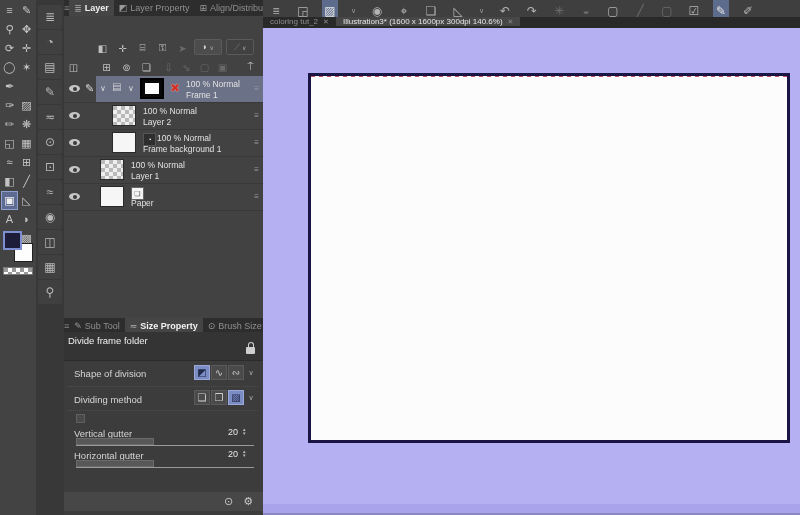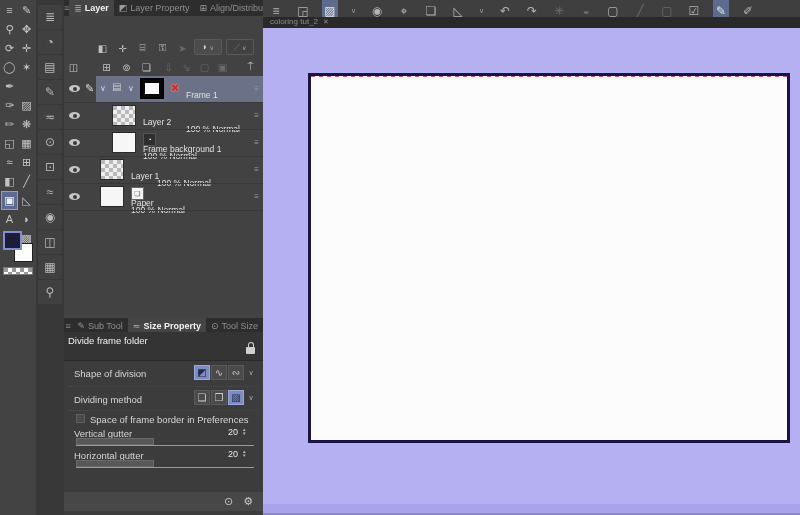--- a/index.html
+++ b/index.html
@@ -54,21 +54,21 @@
   .lrow{position:relative;height:26px;border-bottom:1px solid #383838;}
   .lrow .hl{position:absolute;left:32px;top:0;right:0;bottom:0;background:#6b7287;}
   .eye{position:absolute;left:5px;top:9px;width:11px;height:7px;border-radius:50%;background:#c6c6c6;}
   .eye::after{content:"";position:absolute;left:3.5px;top:1.5px;width:4px;height:4px;border-radius:50%;background:#3a3a3a;}
   .edit-mark{position:absolute;left:21px;top:6px;color:#d8d8d8;font-size:11px;}
   .thumb{position:absolute;top:2px;width:24px;height:21px;box-sizing:border-box;border:1px solid #2a2a2a;}
   .thumb.checker{background:repeating-conic-gradient(#efefef 0% 25%,#b9b9b9 0% 50%) 0 0/8px 8px;}
   .thumb.white{background:#f6f6f6;}
   .thumb.frame{background:#080808;border:2px solid #000;}
   .thumb.frame::after{content:"";position:absolute;left:3px;top:3px;right:3px;bottom:3px;background:#fdfdfd;}
-  .linfo{position:absolute;top:3px;font-size:8.5px;color:#e2e2e2;white-space:nowrap;margin-top:45px;}
+  .linfo{position:absolute;top:3px;font-size:8.5px;color:#e2e2e2;white-space:nowrap;}
   .lname{position:absolute;top:14px;font-size:8.5px;color:#e2e2e2;white-space:nowrap;}
   .lmenu{position:absolute;right:4px;top:8px;color:#9a9aa6;font-size:8px;}
   .chk{position:absolute;top:8px;color:#d9d9d9;font-size:8px;}
   .fico{position:absolute;top:5px;color:#cfcfcf;font-size:10px;}
   .redx{position:absolute;top:5px;color:#d03026;font-size:12px;font-weight:bold;text-shadow:0 0 1px #fff;}
   .badge{position:absolute;width:11px;height:11px;background:#2e2e2e;border:1px solid #555;color:#eee;
          font-size:7px;display:flex;align-items:center;justify-content:center;}
   .badge.paper{background:#f4f4f4;border:1px solid #666;color:#555;}
   
   .tool-prop{left:64px;top:318px;width:199px;height:197px;background:#3c3c3c;}
@@ -378,21 +378,21 @@
       <span class="ptab">
         <span class="ticon">✎</span>
         <span>Sub Tool</span>
       </span>
       <span class="ptab active">
         <span class="ticon">≂</span>
         <span>Size Property</span>
       </span>
       <span class="ptab">
         <span class="ticon">⊙</span>
-        <span>Tool Size</span>
+        <span>Brush Size</span>
       </span>
     </div>
 
     <div class="tp-title">
       <span class="t">Divide frame folder</span>
       <span class="lock"></span>
     </div>
 
     <span class="tp-row-label" style="top:50px">Shape of division</span>
     <div class="tile-group" style="left:130px;top:47px">
@@ -430,21 +430,20 @@
           <i style="font-style:normal">▨</i>
         </span>
 
         <span class="tile chev">
           <i style="font-style:normal">∨</i>
         </span>
       </div>
     <span class="tp-sep" style="top:92px"></span>
 
     <span class="tp-check" style="top:96px"></span>
-    <span class="tp-row-label" style="left:26px;top:96px">Space of frame border in Preferences</span>
 
     <span class="tp-row-label" style="top:110px">Vertical gutter</span>
     <div class="gslider" style="top:120px">
       <span class="base"></span>
       <span class="fill"></span>
     </div>
     <span class="gval" style="left:164px;top:109px">20</span>
     <span class="stepper" style="position:absolute;left:178px;top:110px">
         <span>▲</span>
         <span>▼</span>
@@ -544,20 +543,24 @@
       <span class="cbtn">
         <i style="font-style:normal">✐</i>
       </span>
     </div>
 
   <div class="abs doctabs">
     <span class="dtab">
       <span>coloring tut_2</span>
       <span class="x">✕</span>
     </span>
+    <span class="dtab active">
+      <span>Illustration3* (1600 x 1600px 300dpi 140.6%)</span>
+      <span class="x">✕</span>
+    </span>
   </div>
 
   <div class="abs canvas">
     <div class="page">
       <span class="dash"></span>
     </div>
     <span class="strip"></span>
     <span class="edge"></span>
   </div>
 

